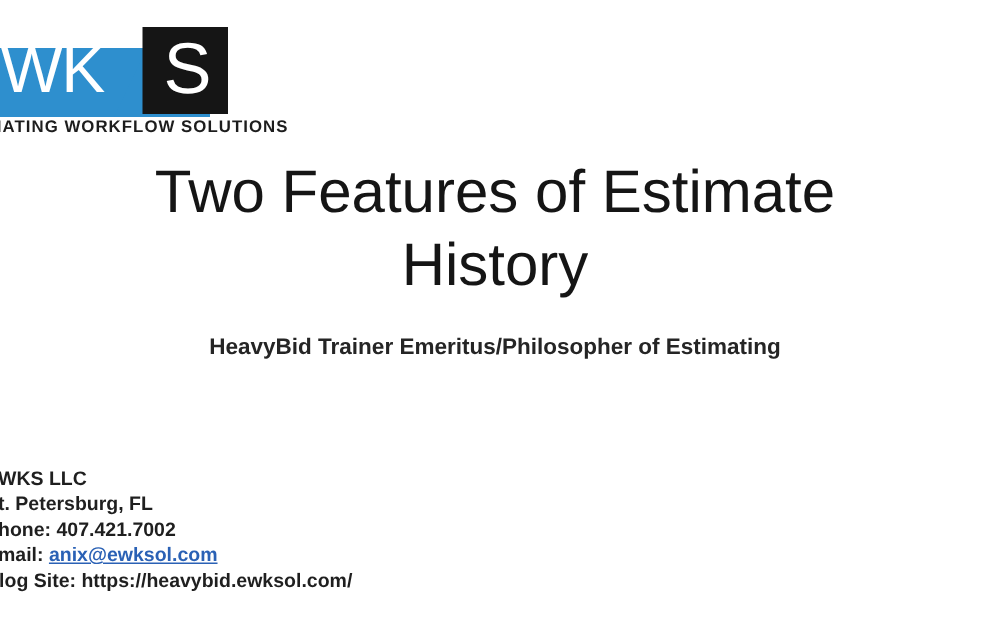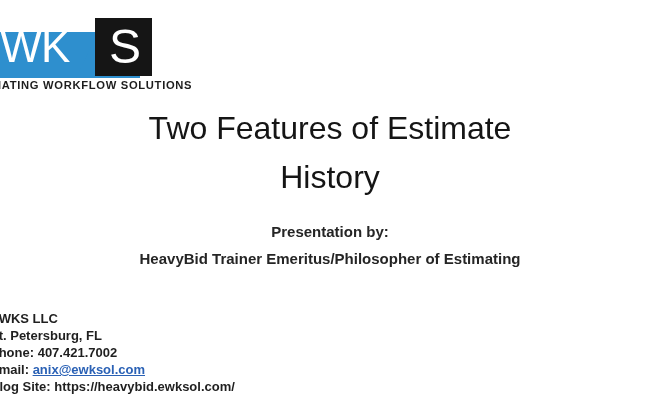--- a/index.html
+++ b/index.html
@@ -94,21 +94,21 @@
     white-space: nowrap;
   }
 
   
   .title {
     position: absolute;
     left: 40px;
     top: 104px;
     width: 580px;
     text-align: center;
-    font-size: 32px;
+    font-size: 40px;
     font-weight: 400;
     line-height: 49px;
     color: #151515;
   }
   .title-line { display: block; }
 
   
   .subtitle {
     position: absolute;
     left: 40px;
@@ -155,21 +155,20 @@
     <div class="logo-square-text">S</div>
     <div class="logo-tagline">ESTIMATING WORKFLOW SOLUTIONS</div>
   </div>
 
   <div class="title">
     <span class="title-line">Two Features of Estimate</span>
     <span class="title-line">History</span>
   </div>
 
   <div class="subtitle">
-    <span class="subtitle-line">Presentation by:</span>
     <span class="subtitle-line">HeavyBid Trainer Emeritus/Philosopher of Estimating</span>
   </div>
 
   <div class="footer">
     <span class="footer-line">EWKS LLC</span>
     <span class="footer-line">St. Petersburg, FL</span>
     <span class="footer-line">Phone: 407.421.7002</span>
     <span class="footer-line"><span>Email: </span><a class="footer-link" href="#">anix@ewksol.com</a></span>
     <span class="footer-line">Blog Site: https://heavybid.ewksol.com/</span>
   </div>

